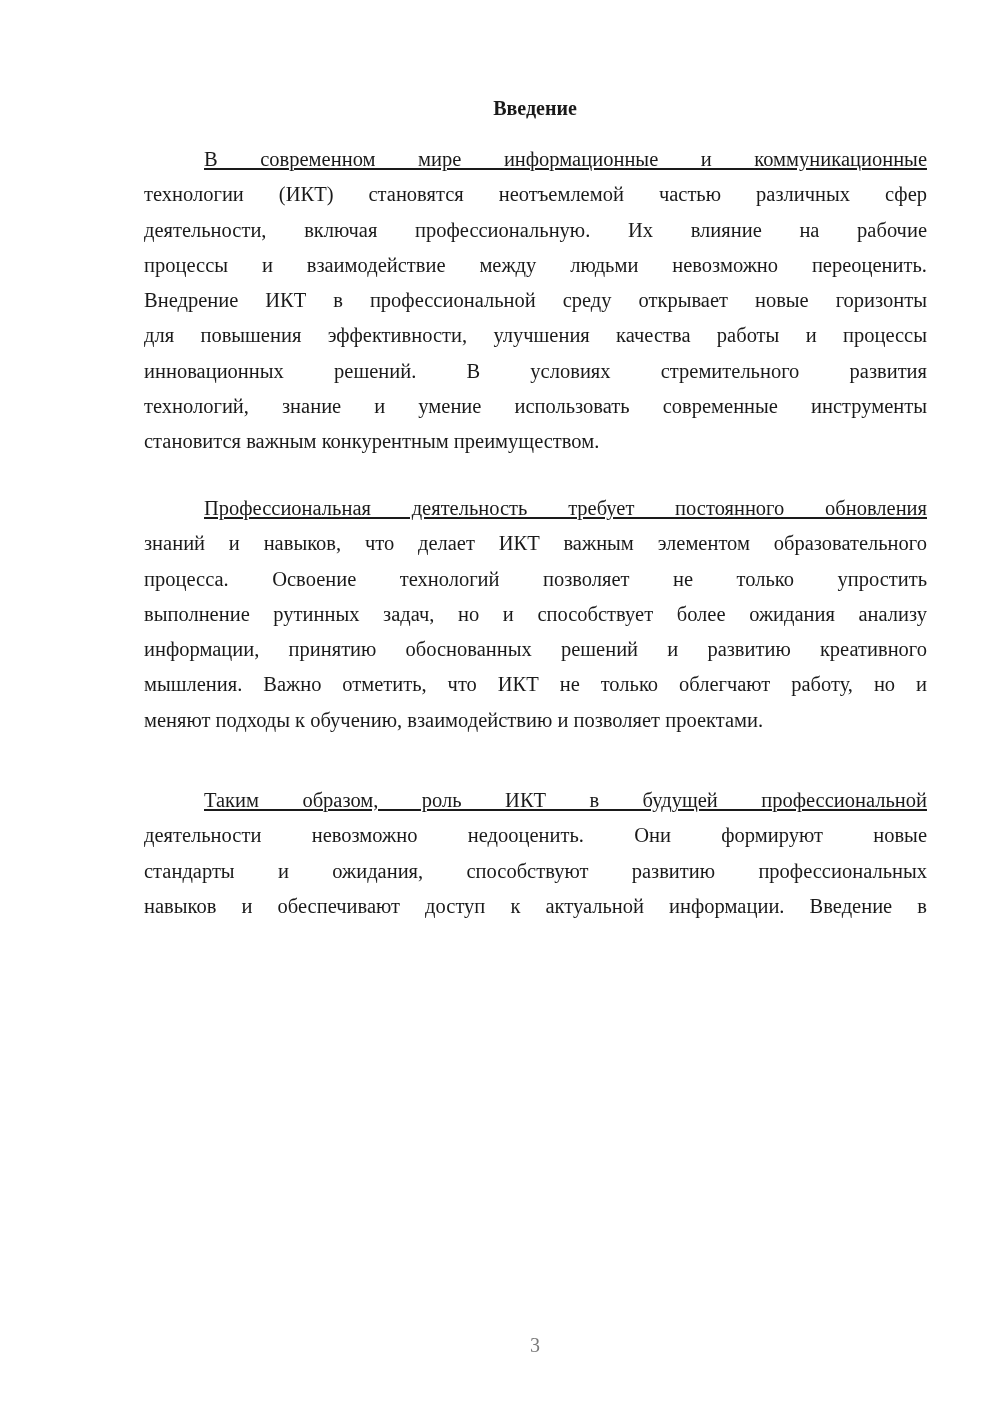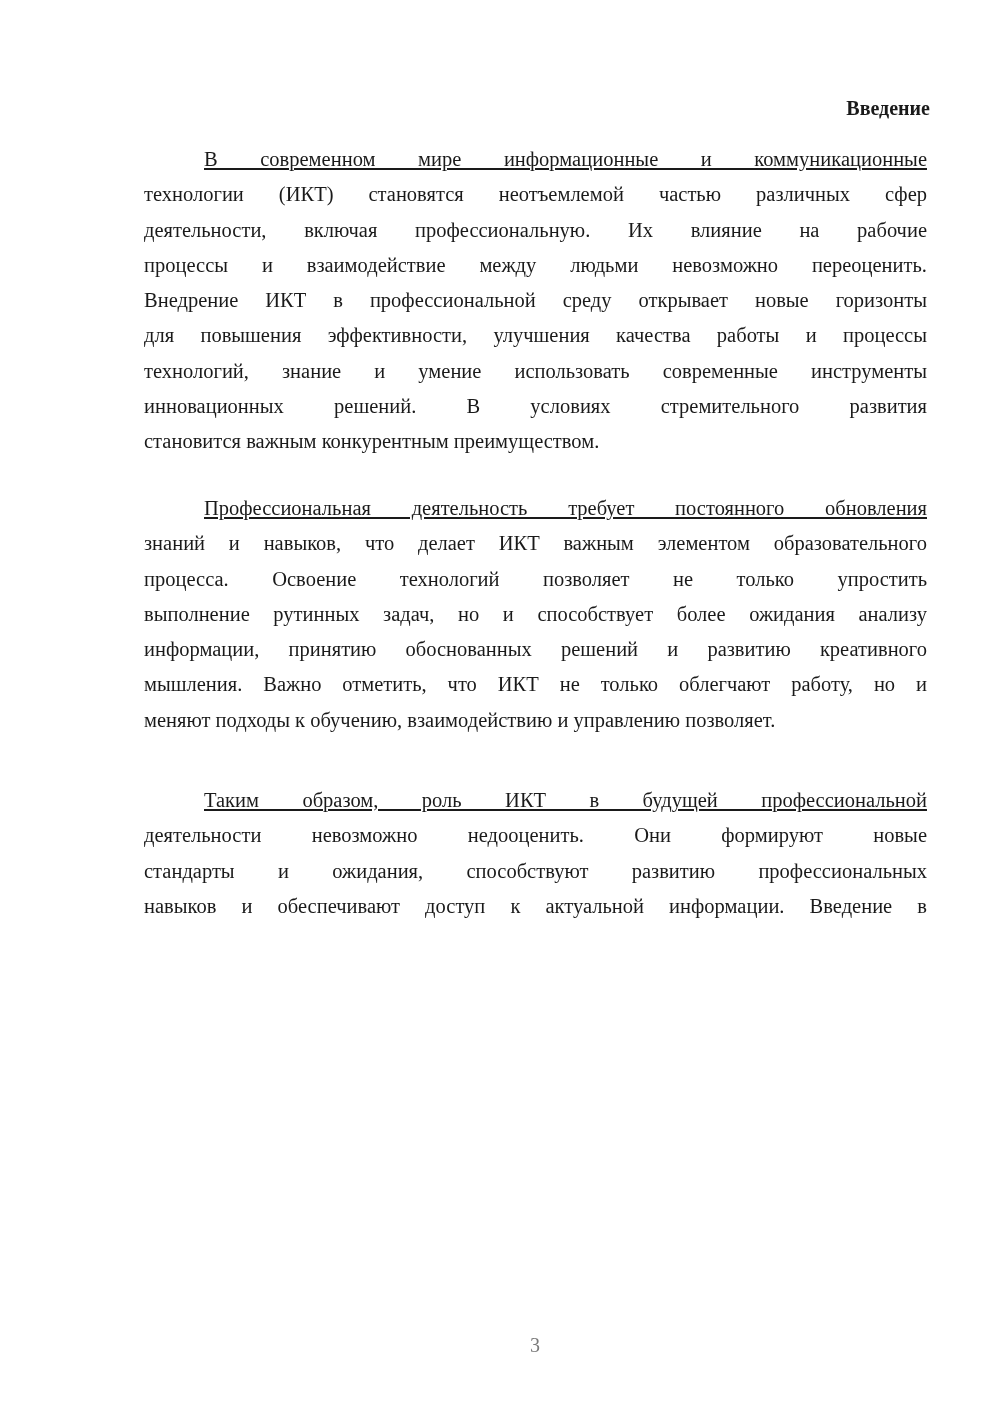--- a/index.html
+++ b/index.html
@@ -8,21 +8,21 @@
     position: absolute; left: 0; top: 0; width: 1000px; height: 1414px;
     background: #ffffff; color: #1a1a1a;
     font-family: "Liberation Serif", "DejaVu Serif", serif;
   }
   .title {
     position: absolute; left: 0; width: 1000px; top: 97px;
     text-align: center; font-weight: bold; font-size: 20px;
     margin-left: 70px; width: 930px; 
     margin-left: 0; left: 70px; width: 930px;
   }
-  .title { left: 140px; width: 790px; text-align: right; }
+  .title { left: 140px; width: 790px; text-align: center; }
   .para {
     position: absolute; left: 144px; width: 783px;
     font-size: 20.5px; line-height: 35.3px;
   }
   .line {
     display: block; height: 35.3px; white-space: nowrap;
     text-align: justify; text-align-last: justify;
   }
   .line.last { text-align-last: left; }
   .line.indent { padding-left: 60px; text-decoration: underline; }
@@ -41,33 +41,33 @@
 <div class="page">
   <div class="title">Введение</div>
 
   <div class="para p1">
     <span class="line indent">В современном мире информационные и коммуникационные</span>
     <span class="line">технологии (ИКТ) становятся неотъемлемой частью различных сфер</span>
     <span class="line">деятельности, включая профессиональную. Их влияние на рабочие</span>
     <span class="line">процессы и взаимодействие между людьми невозможно переоценить.</span>
     <span class="line">Внедрение ИКТ в профессиональной среду открывает новые горизонты</span>
     <span class="line">для повышения эффективности, улучшения качества работы и процессы</span>
+    <span class="line">инновационных решений. В условиях стремительного развития</span>
     <span class="line">технологий, знание и умение использовать современные инструменты</span>
-    <span class="line">инновационных решений. В условиях стремительного развития</span>
     <span class="line last">становится важным конкурентным преимуществом.</span>
   </div>
 
   <div class="para p2">
     <span class="line indent">Профессиональная деятельность требует постоянного обновления</span>
     <span class="line">знаний и навыков, что делает ИКТ важным элементом образовательного</span>
     <span class="line">процесса. Освоение технологий позволяет не только упростить</span>
     <span class="line">выполнение рутинных задач, но и способствует более ожидания анализу</span>
     <span class="line">информации, принятию обоснованных решений и развитию креативного</span>
     <span class="line">мышления. Важно отметить, что ИКТ не только облегчают работу, но и</span>
-    <span class="line last">меняют подходы к обучению, взаимодействию и управлению позволяет.</span>
+    <span class="line last">меняют подходы к обучению, взаимодействию и позволяет проектами.</span>
   </div>
 
   <div class="para p3">
     <span class="line indent">Таким образом, роль ИКТ в будущей профессиональной</span>
     <span class="line">деятельности невозможно недооценить. Они формируют новые</span>
     <span class="line">стандарты и ожидания, способствуют развитию профессиональных</span>
     <span class="line">навыков и обеспечивают доступ к актуальной информации. Введение в</span>
   </div>
 
   <div class="page-number">3</div>

